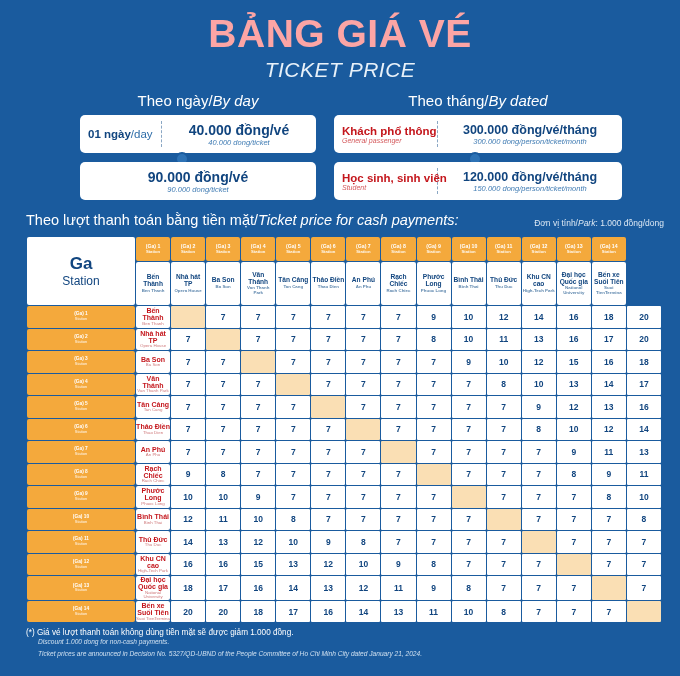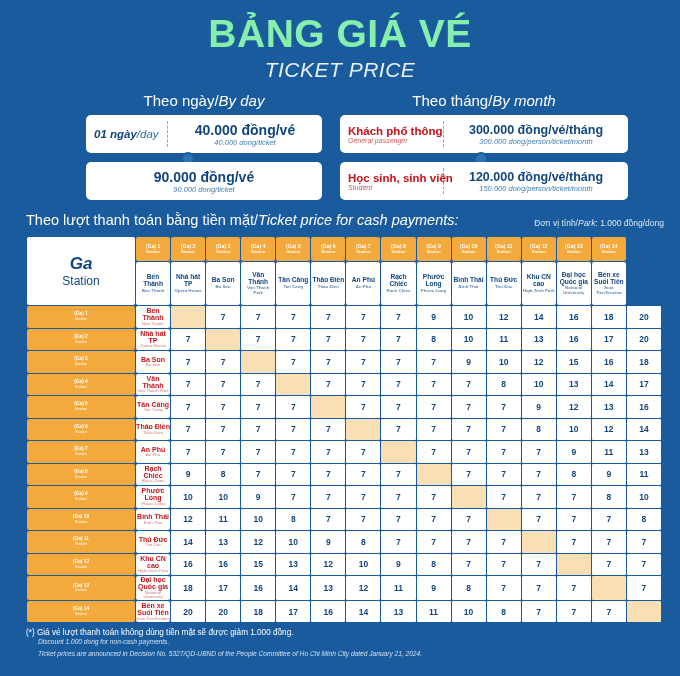--- a/index.html
+++ b/index.html
@@ -24,51 +24,51 @@
   }
   .logo-mark { position: absolute; left: 20px; top: 4px; width: 72px; height: 36px; }
   .logo-text {
     position: absolute; left: 20px; top: 33px; width: 72px;
     text-align: center; color: #1a5b9e;
     font-size: 12px; font-weight: bold; letter-spacing: 1px;
   }
 
   .title-main {
     position: absolute; left: 0; right: 0; top: 12px;
-    text-align: center; color: #86efac;
+    text-align: center; color: #fca5a5;
     font-size: 39px; font-weight: bold; letter-spacing: 0.5px;
   }
   .title-sub {
     position: absolute; left: 0; right: 0; top: 58px;
     text-align: center; color: #e8f1f9;
     font-size: 21px; font-style: italic; letter-spacing: 0.5px;
   }
 
   
-  .panels { position: absolute; left: 10px; right: 0; top: 92px; height: 110px; }
+  .panels { position: absolute; left: 4px; right: 0; top: 92px; height: 110px; }
   .panel { position: absolute; top: 0; }
   .panel.left { left: 76px; width: 236px; }
   .panel.right { left: 330px; width: 288px; }
   .panel-title {
     text-align: center; color: #ffffff;
     font-size: 15px; margin-bottom: 6px; white-space: nowrap;
   }
   .panel-title i { font-style: italic; }
   .pricebox {
     background: #ffffff; border-radius: 5px;
     height: 38px; display: flex; align-items: center;
     margin-bottom: 9px; position: relative;
   }
   .pb-left {
     flex: 0 0 auto; padding: 0 8px;
     border-right: 1px dashed #8aa7c4;
     height: 26px; display: flex; flex-direction: column; justify-content: center;
   }
   .pb-left-wide { width: 104px; }
-  .pb-left-narrow { width: 82px; font-style: italic; }
+  .pb-left-narrow { width: 82px; }
   .pb-right { flex: 1; padding: 0 6px; text-align: center; }
   .pb-bold { font-size: 11.5px; font-weight: bold; color: #11457f; white-space: nowrap; }
   .pb-bold .thin { font-weight: normal; color: #2f6da8; }
   .pb-red { font-size: 11.5px; font-weight: bold; color: #c4161c; white-space: nowrap; }
   .pb-sub-red { font-size: 7px; font-style: italic; color: #d4595c; white-space: nowrap; }
   .pb-big { font-size: 14px; font-weight: bold; color: #11457f; white-space: nowrap; }
   .pb-big-small { font-size: 12.5px; }
   .pb-sub { font-size: 7.5px; font-style: italic; color: #3f7bb3; white-space: nowrap; }
   .knot {
     position: absolute; width: 14px; height: 14px; border-radius: 50%;
@@ -95,21 +95,21 @@
     width: 636px;
     border-collapse: separate; border-spacing: 1.5px;
     table-layout: fixed;
   }
   .matrix td, .matrix th { padding: 0; vertical-align: middle; }
 
   .corner {
     background: #ffffff; width: 108px; height: 68px;
     text-align: center; border-radius: 2px;
   }
-  .corner .ga { font-size: 17px; font-weight: bold; color: #11457f; font-style: italic; }
+  .corner .ga { font-size: 17px; font-weight: bold; color: #11457f; }
   .corner .st { font-size: 12px; color: #11457f; }
 
   th.gahead {
     background: #f4a93c; height: 24px; border-radius: 2px;
     color: #ffffff; text-align: center; line-height: 1.0;
   }
   th.gahead .n { font-size: 5.2px; font-weight: bold; display: block; }
   th.gahead .s { font-size: 4.2px; display: block; opacity: .92; }
 
   th.stname {
@@ -170,21 +170,21 @@
       <div class="knot"></div>
       <div class="pricebox">
         <div class="pb-right">
           <div class="pb-big">90.000 đồng/vé</div>
           <div class="pb-sub">90.000 dong/ticket</div>
         </div>
       </div>
     </div>
 
     <div class="panel right">
-      <div class="panel-title"><span>Theo tháng/</span><i>By month</i></div>
+      <div class="panel-title"><span>Theo tháng/</span><i>By dated</i></div>
       <div class="pricebox">
         <div class="pb-left pb-left-wide">
           <div class="pb-red">Khách phổ thông</div>
           <div class="pb-sub-red">General passenger</div>
         </div>
         <div class="pb-right">
           <div class="pb-big pb-big-small">300.000 đồng/vé/tháng</div>
           <div class="pb-sub">300.000 dong/person/ticket/month</div>
         </div>
       </div>

